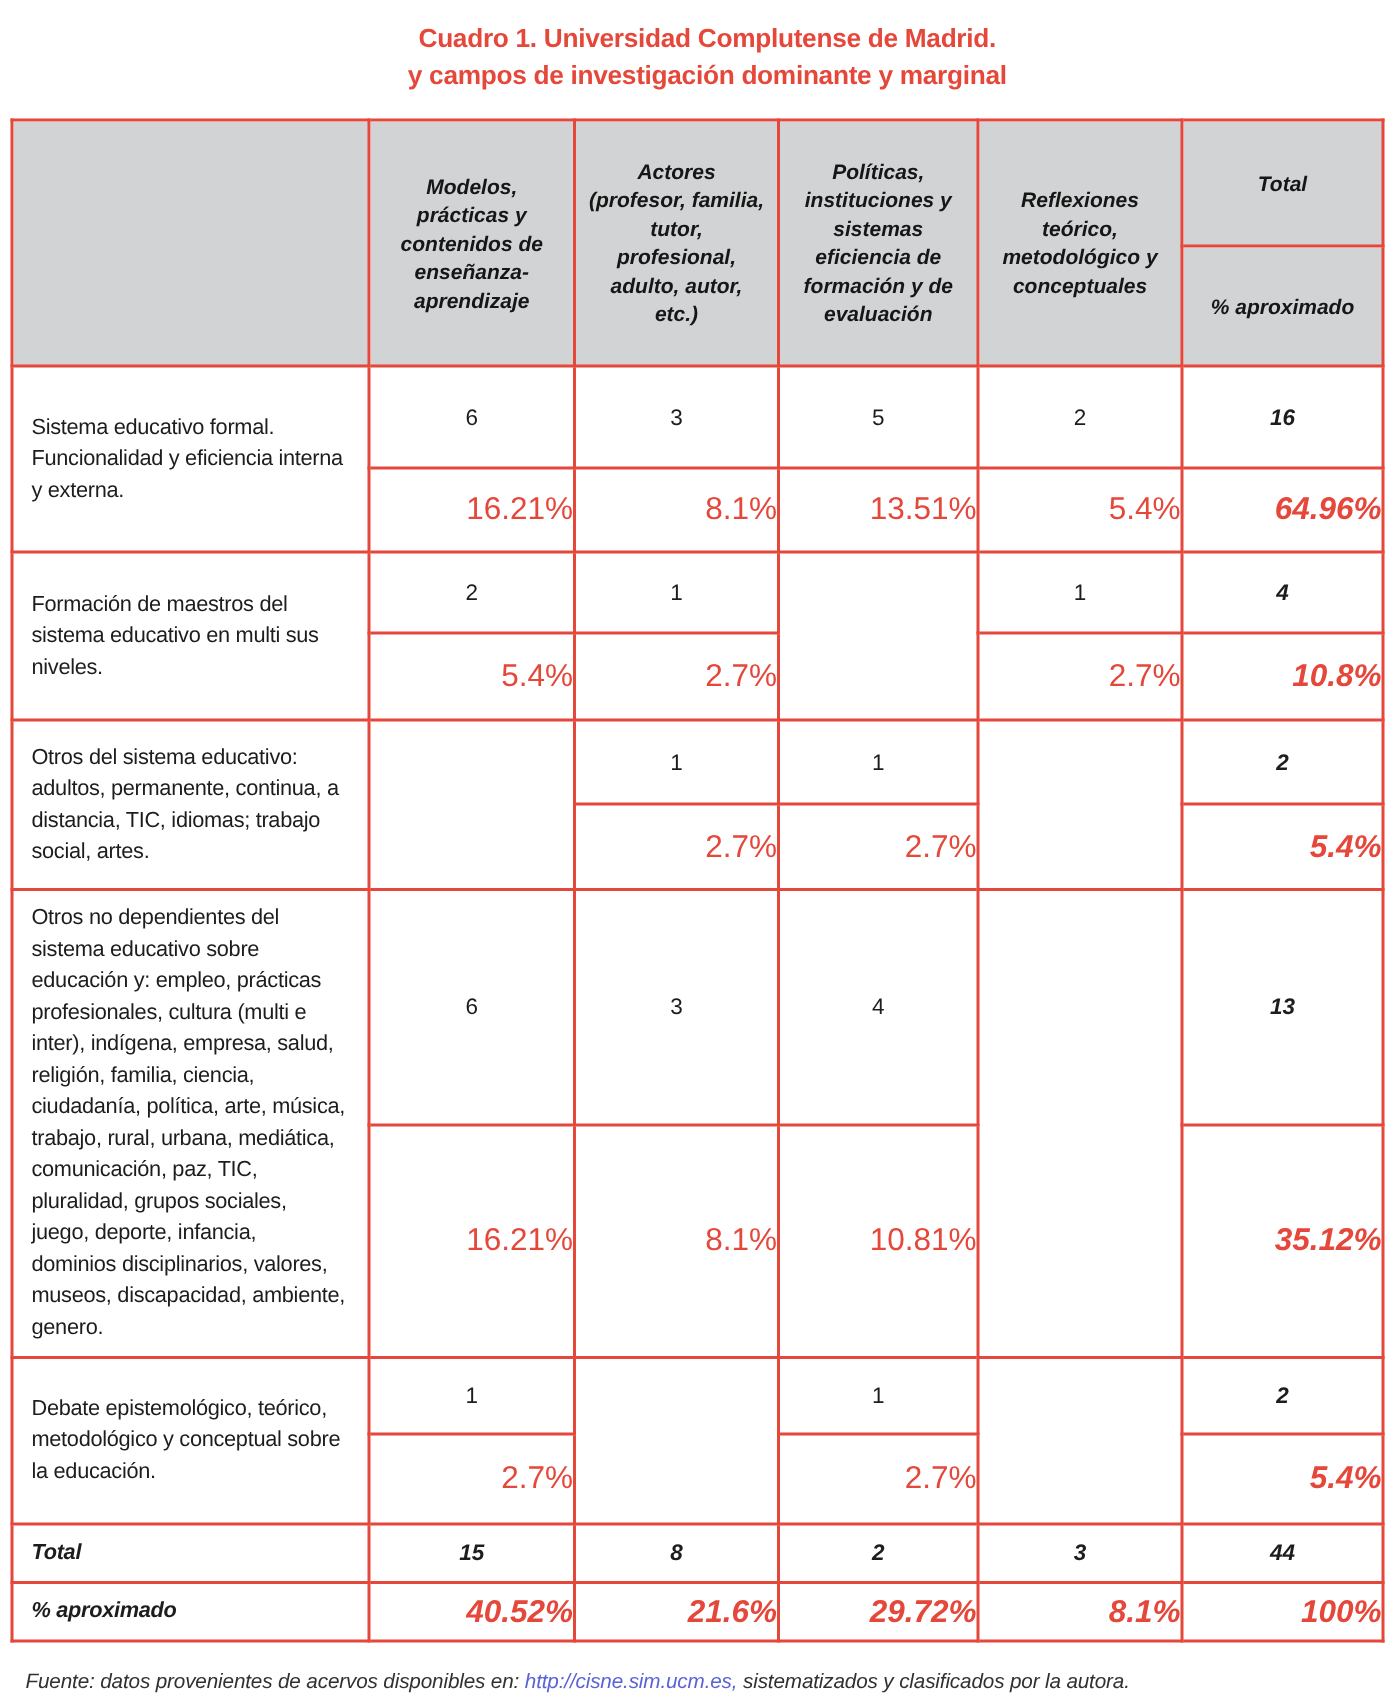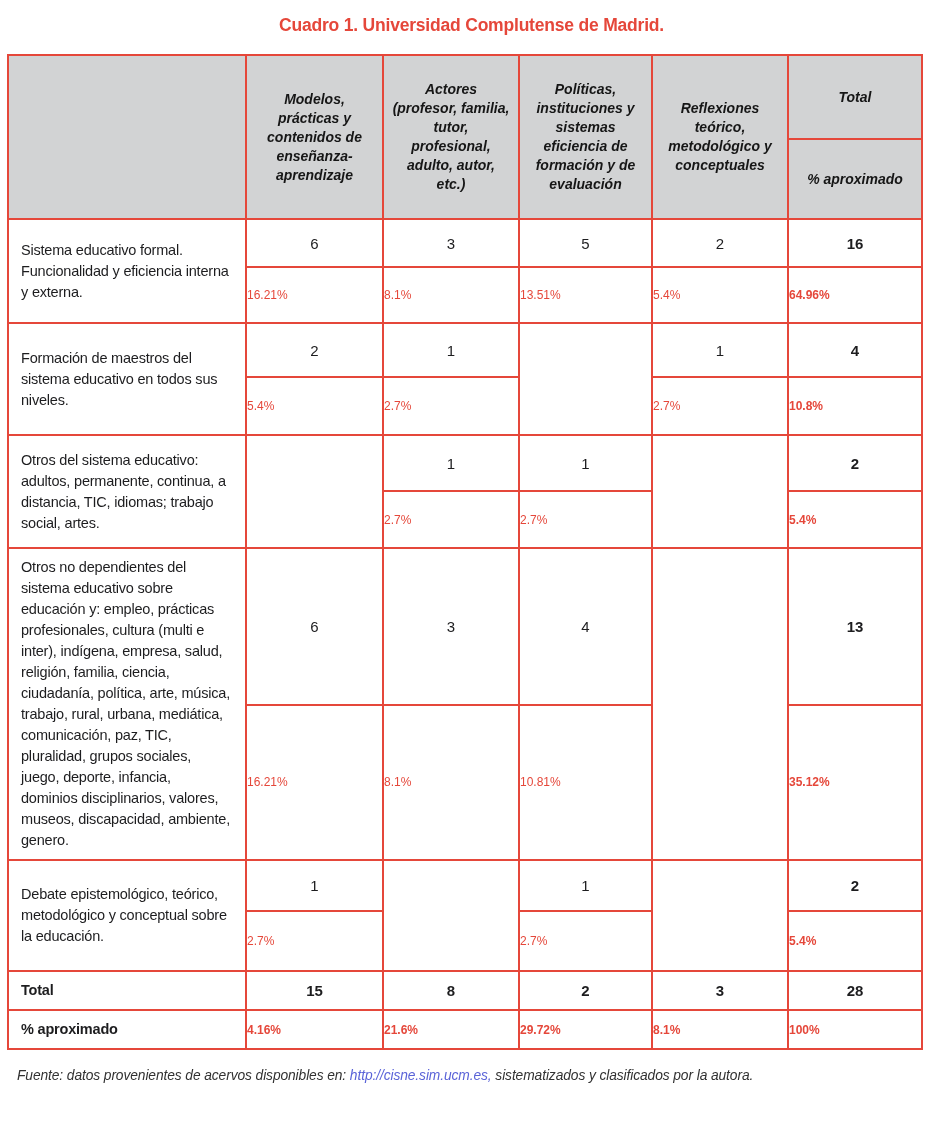--- a/index.html
+++ b/index.html
@@ -54,39 +54,40 @@
     line-height:21px;
     padding:8px 14px 8px 12px;
     letter-spacing:-0.2px;
   }
   td.num{
     text-align:center;
     font-size:15px;
     color:var(--ink);
   }
   td.pct{
-    text-align:left;
-    font-size:12px;
+    text-align:right;
+    font-size:21px;
     color:var(--red);
   }
-  .b{font-weight:700;}
+  .b{font-weight:700;font-style:italic;}
   .footer{
     margin:18px 0 0 17px;
     font-style:italic;
     font-size:13.8px;
     color:#313131;
     letter-spacing:-0.1px;
   }
   .footer a{color:var(--link);text-decoration:none;font-style:italic;}
 </style>
 </head>
 <body>
 
 <div class="title">
   <div>Cuadro 1. Universidad Complutense de Madrid.</div>
+  <div>y campos de investigación dominante y marginal</div>
 </div>
 
 <table class="main">
   <colgroup>
     <col style="width:238px">
       <col style="width:137px">
       <col style="width:136px">
     <col style="width:133px">
       <col style="width:136px">
       <col style="width:134px">
@@ -98,38 +99,38 @@
     <th class="hdr" rowspan="2">Modelos, prácticas y contenidos de enseñanza-aprendizaje</th>
     <th class="hdr" rowspan="2">Actores (profesor, familia, tutor, profesional, adulto, autor, etc.)</th>
     <th class="hdr" rowspan="2">Políticas, instituciones y sistemas eficiencia de formación y de evaluación</th>
     <th class="hdr" rowspan="2">Reflexiones teórico, metodológico y conceptuales</th>
     <th class="hdr">Total</th>
   </tr>
   <tr style="height:80px">
     <th class="hdr">% aproximado</th>
   </tr>
 
-  <tr style="height:48px">
+  <tr style="height:68px">
     <td class="lbl" rowspan="2">Sistema educativo formal. Funcionalidad y eficiencia interna y externa.</td>
     <td class="num">6</td>
     <td class="num">3</td>
     <td class="num">5</td>
     <td class="num">2</td>
     <td class="num b">16</td>
   </tr>
   <tr style="height:56px">
     <td class="pct">16.21%</td>
     <td class="pct">8.1%</td>
     <td class="pct">13.51%</td>
     <td class="pct">5.4%</td>
     <td class="pct b">64.96%</td>
   </tr>
 
   <tr style="height:54px">
-    <td class="lbl" rowspan="2">Formación de maestros del sistema educativo en todos sus niveles.</td>
+    <td class="lbl" rowspan="2">Formación de maestros del sistema educativo en multi sus niveles.</td>
     <td class="num">2</td>
     <td class="num">1</td>
     <td class="num" rowspan="2"></td>
     <td class="num">1</td>
     <td class="num b">4</td>
   </tr>
   <tr style="height:58px">
     <td class="pct">5.4%</td>
     <td class="pct">2.7%</td>
     <td class="pct">2.7%</td>
@@ -178,26 +179,26 @@
     <td class="pct">2.7%</td>
     <td class="pct b">5.4%</td>
   </tr>
 
   <tr style="height:36px">
     <td class="lbl b">Total</td>
     <td class="num b">15</td>
     <td class="num b">8</td>
     <td class="num b">2</td>
     <td class="num b">3</td>
-    <td class="num b">28</td>
+    <td class="num b">44</td>
   </tr>
 
   <tr style="height:37px">
     <td class="lbl b">% aproximado</td>
-    <td class="pct b">4.16%</td>
+    <td class="pct b">40.52%</td>
     <td class="pct b">21.6%</td>
     <td class="pct b">29.72%</td>
     <td class="pct b">8.1%</td>
     <td class="pct b">100%</td>
   </tr>
 </tbody>
   </table>
 
 <div class="footer">
   <span>Fuente: datos provenientes de acervos disponibles en: </span><a href="#">http://cisne.sim.ucm.es,</a><span> sistematizados y clasificados por la autora.</span>

